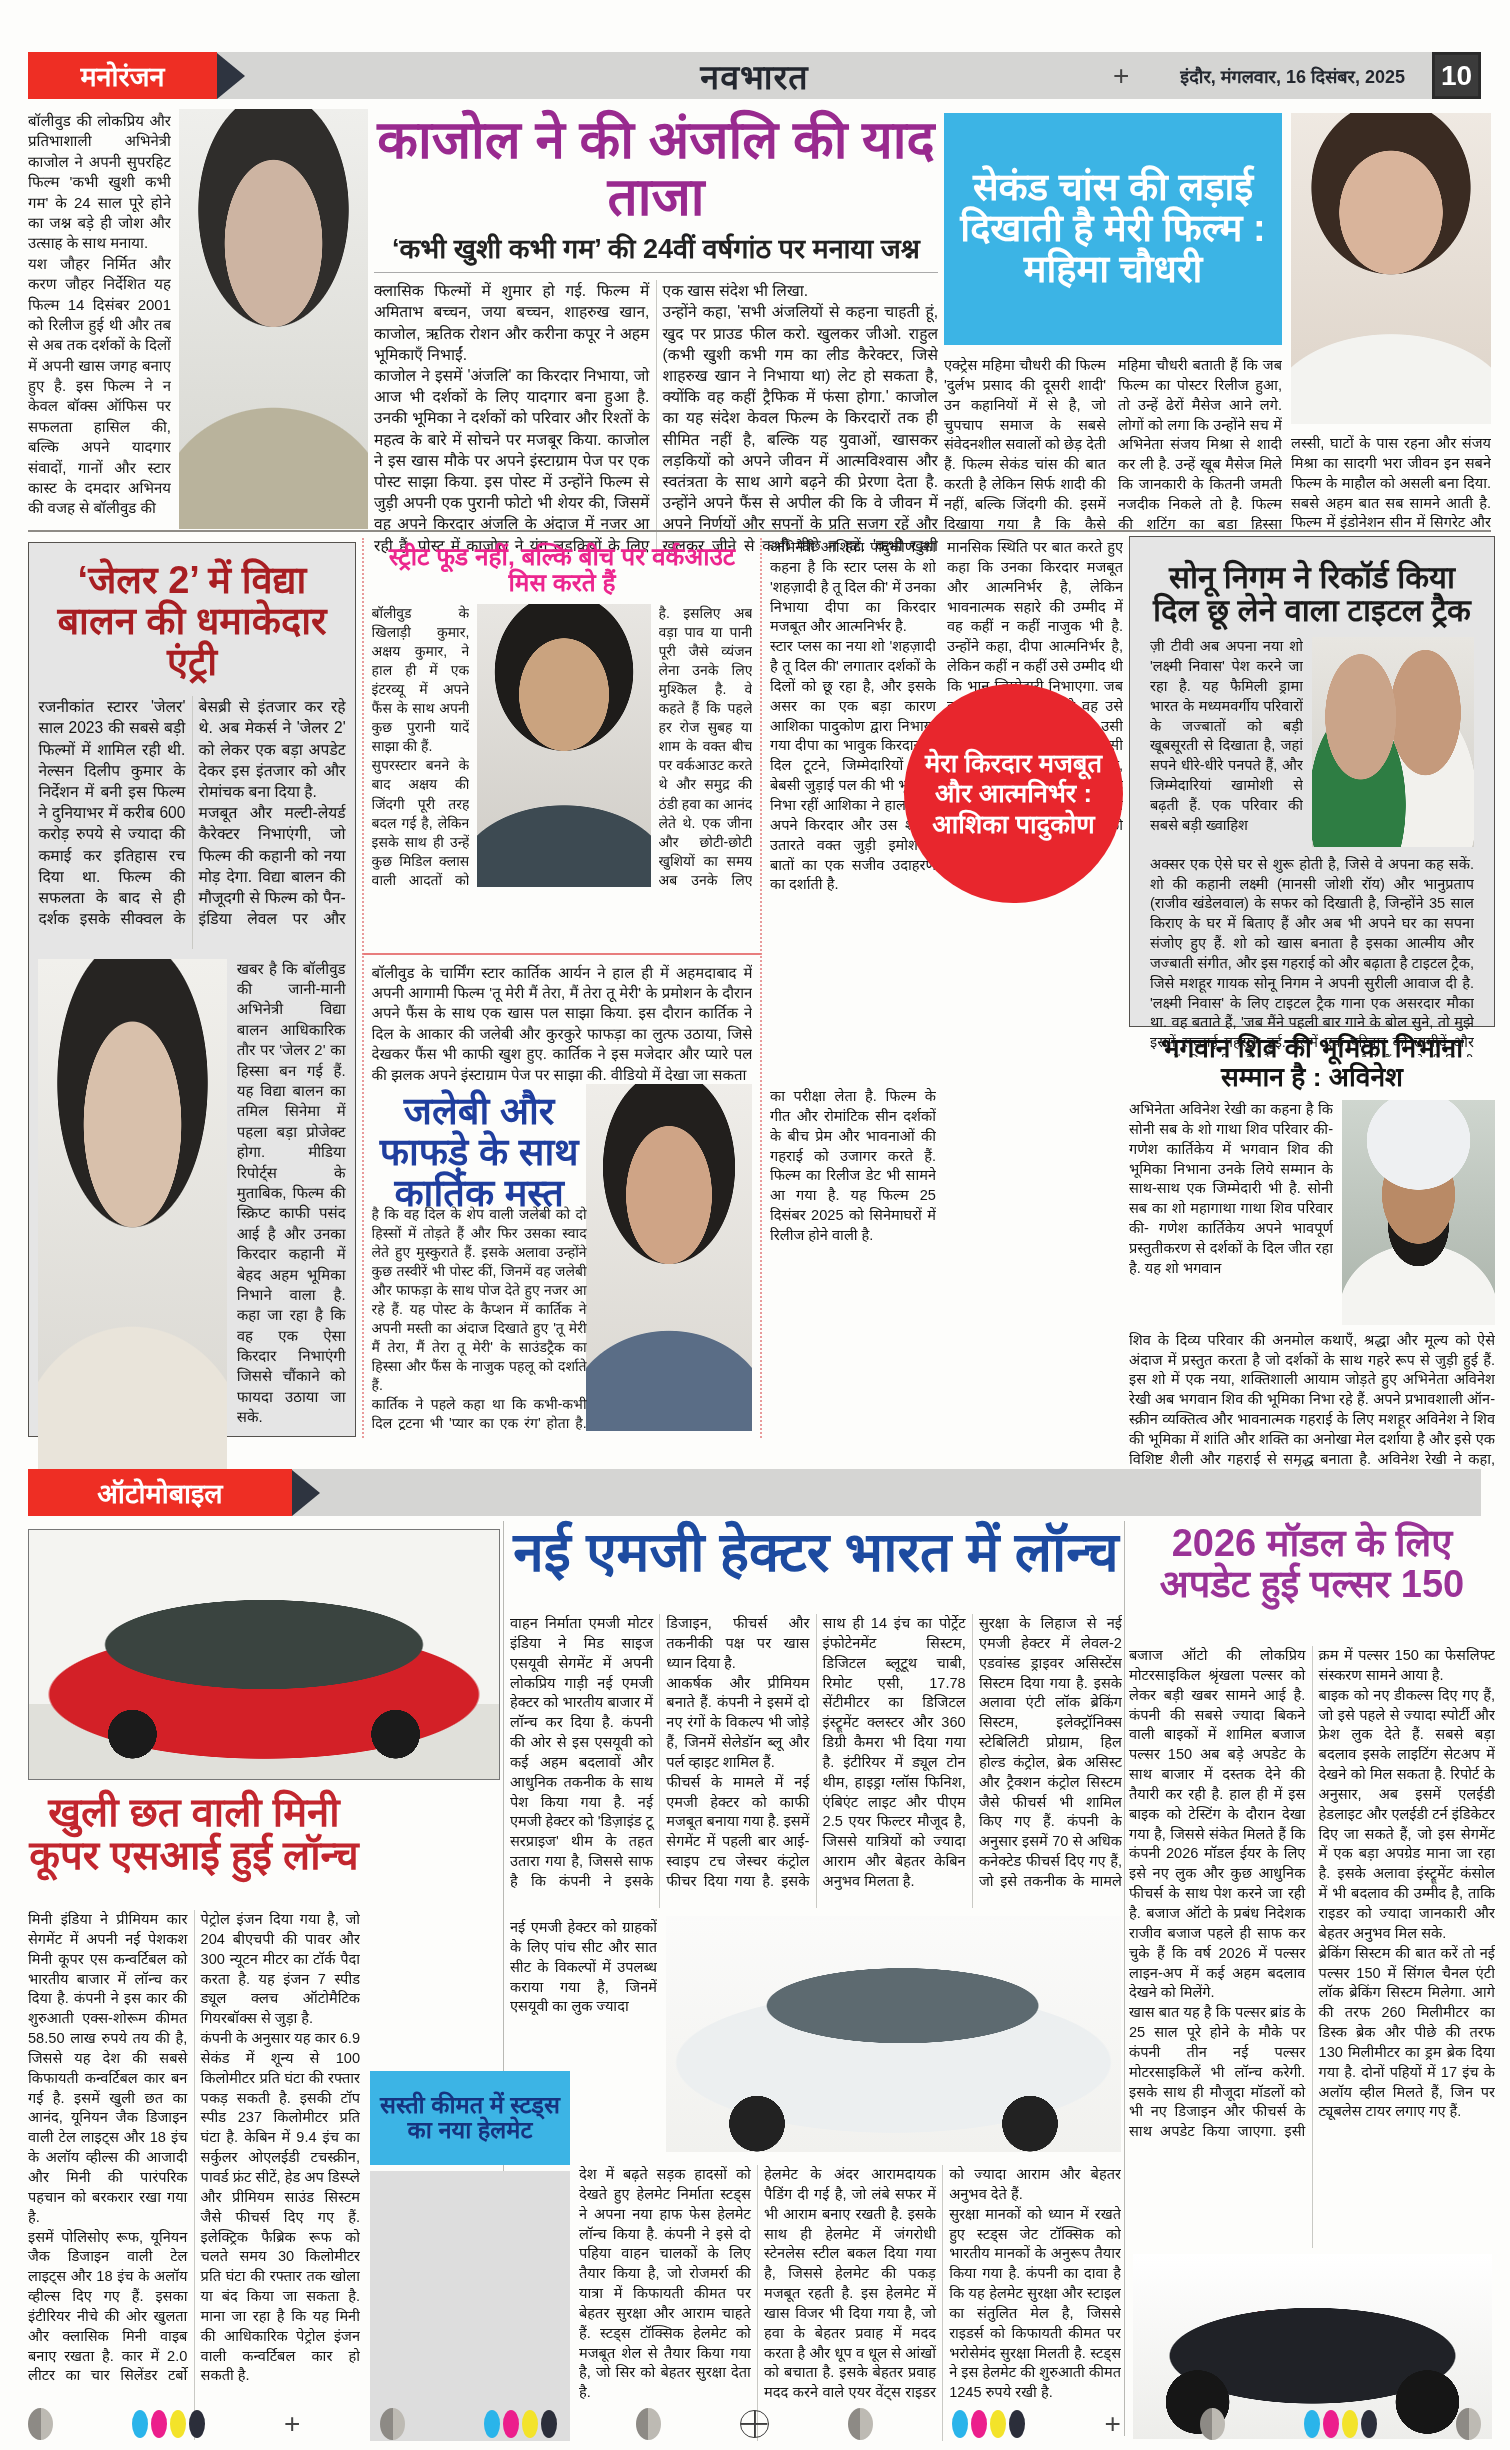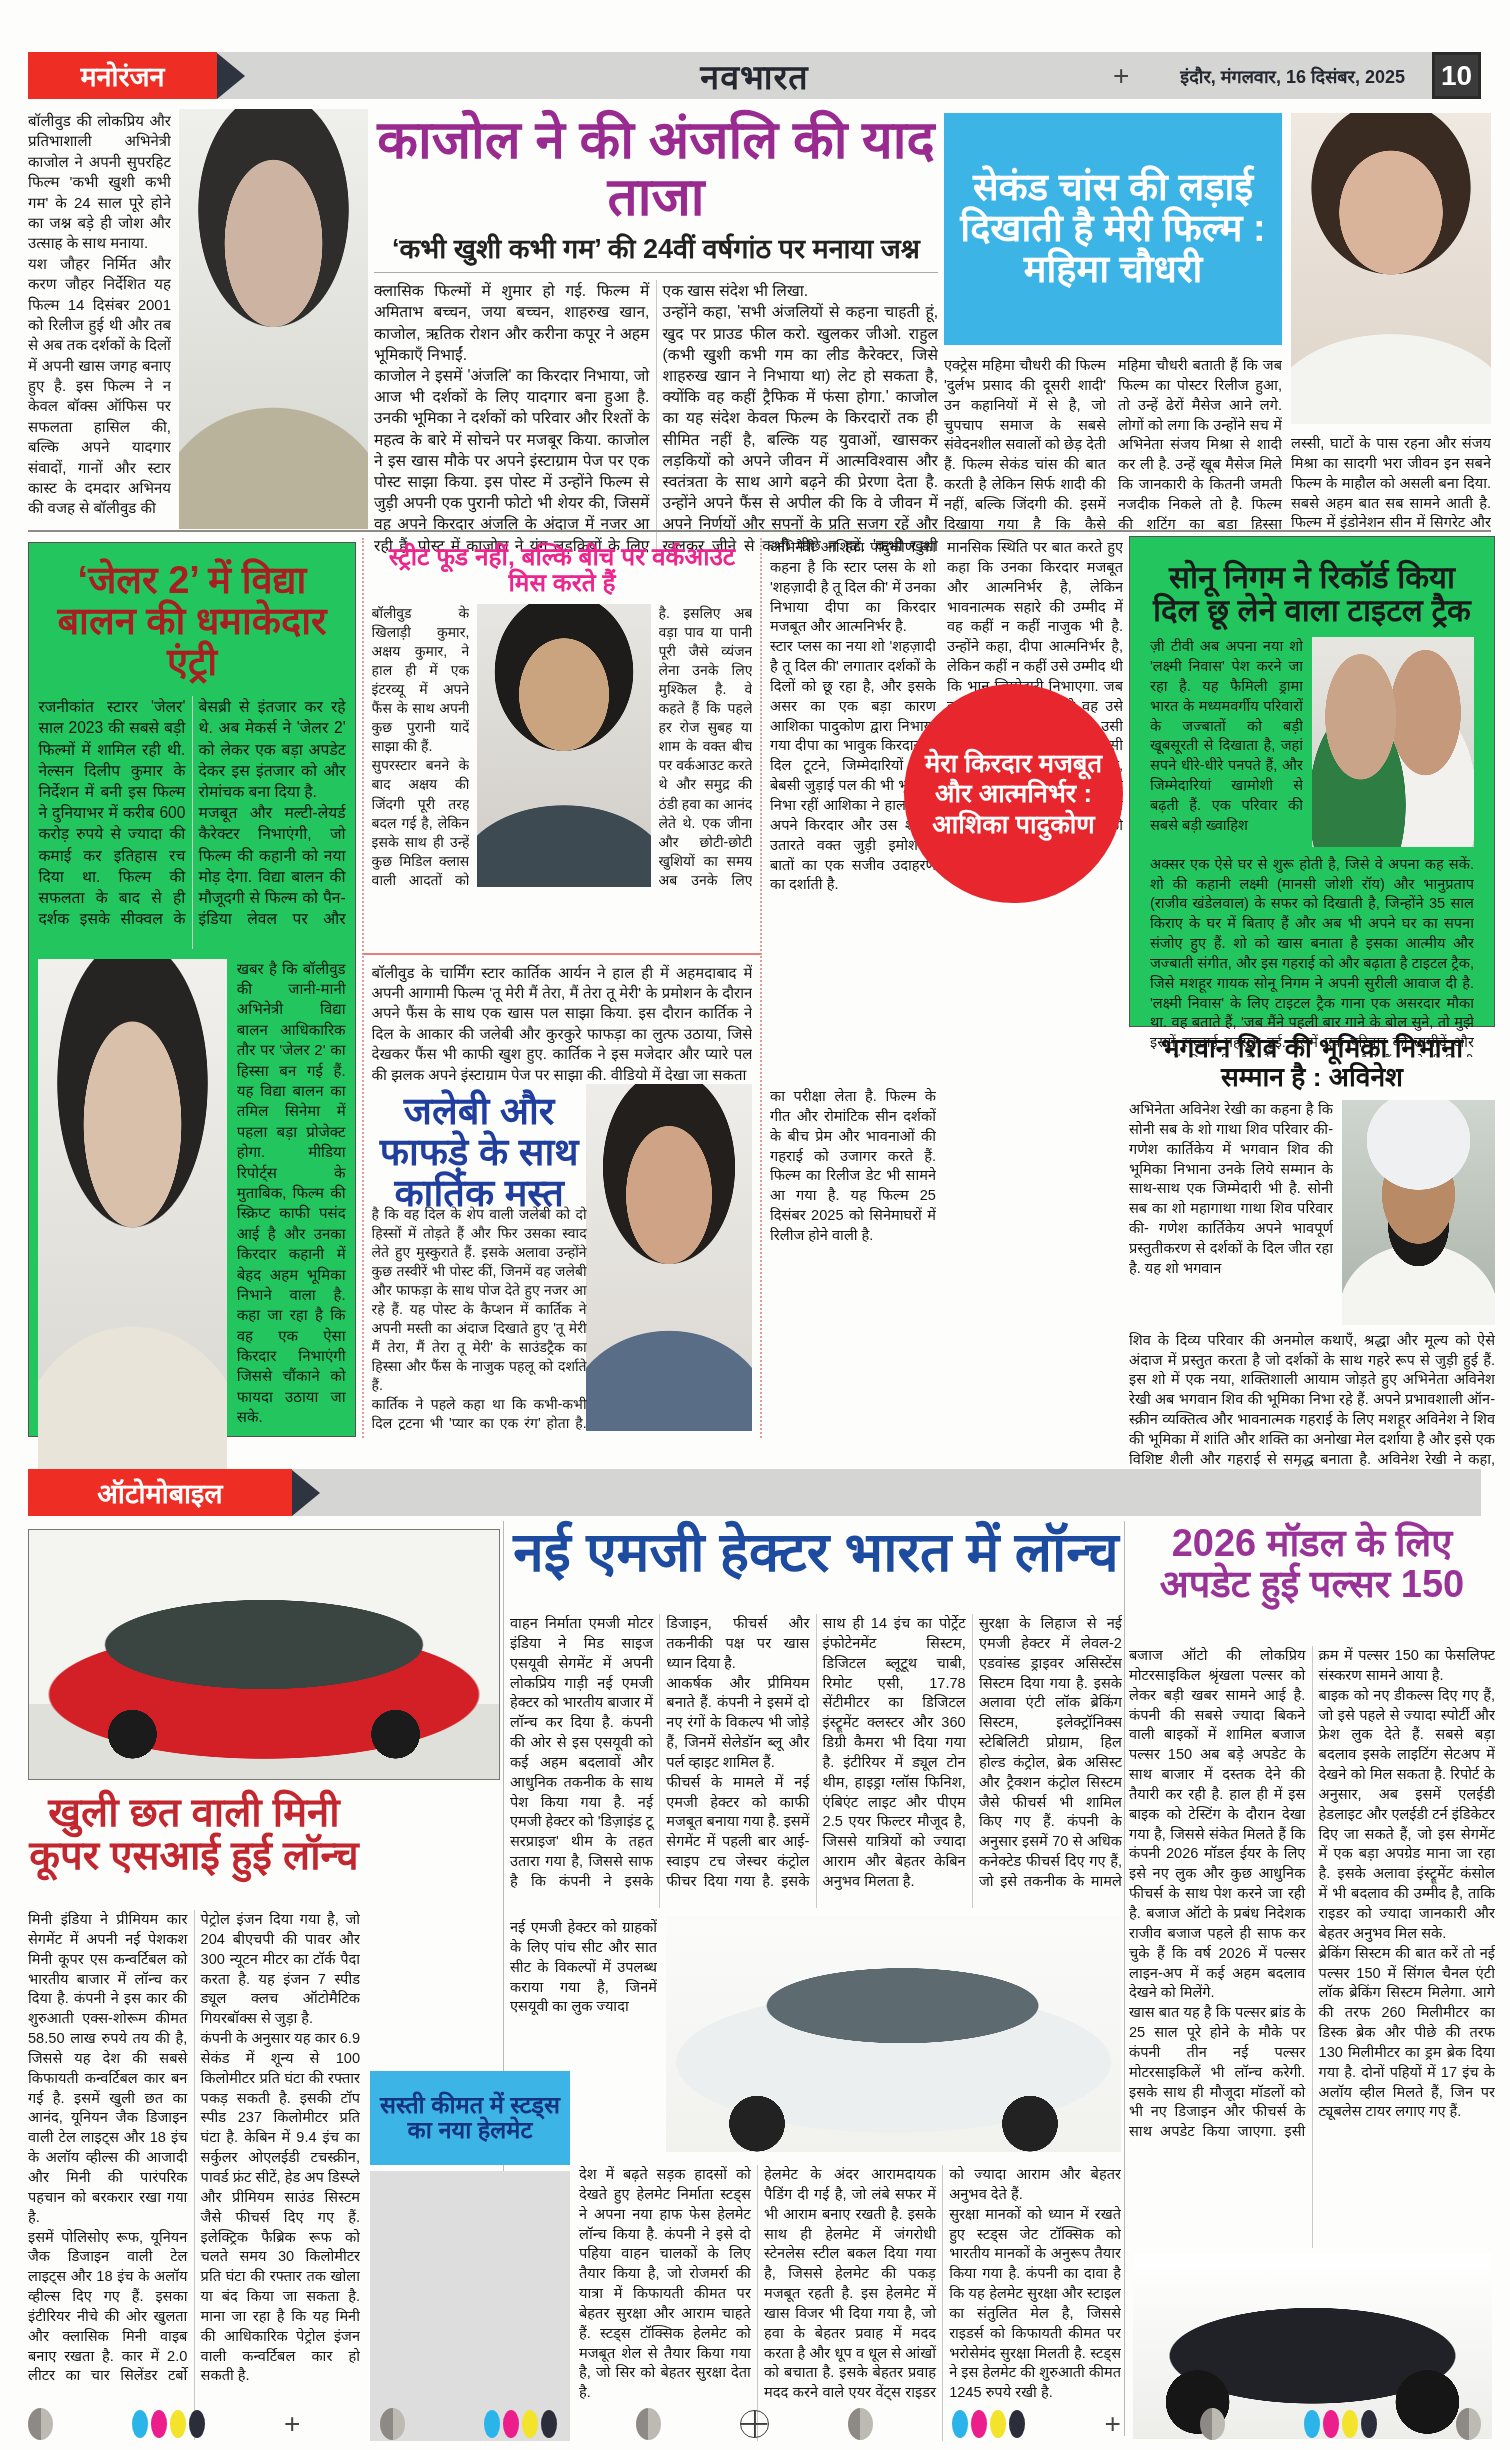--- a/index.html
+++ b/index.html
@@ -15,21 +15,21 @@
   
   .band{background:#d5d5d3;display:flex;align-items:center;}
   .tab{background:#ee2e24;color:#fff;font-weight:bold;display:flex;align-items:center;justify-content:center;height:100%;}
   .tab-arrow{width:0;height:0;border-top:23.6px solid transparent;border-bottom:23.6px solid transparent;border-left:28px solid #2e3440;}
   .masthead{font-size:34px;font-weight:bold;color:#23272f;letter-spacing:0.9px;}
   .dateline{font-size:18px;font-weight:bold;color:#23272f;}
   .pagebox{background:#3b3b3b;color:#fff;font-size:28px;font-weight:bold;width:49px;height:47px;
            display:flex;align-items:center;justify-content:center;box-shadow:inset 0 0 0 2.8px #2a2a2a;}
   .plusmark{font-size:28px;color:#444;font-weight:normal;}
   
-  .boxed{border:1.9px solid #55524e;background:#22c55e;}
+  .boxed{border:1.9px solid #55524e;background:#e5e5e5;}
   .vline{width:0.9px;background:#b9b9b4;}
   .hline{height:1.9px;background:#8e8b86;}
   .red-dotted{border-left:2.8px dotted #e89a9a;border-right:2.8px dotted #e89a9a;}
   
   .ph{overflow:hidden;background:#ddd;}
   .portrait{background:
      radial-gradient(ellipse 26% 20% at 50% 32%, var(--skin) 99%, transparent 100%),
      radial-gradient(ellipse 40% 28% at 50% 24%, var(--hair) 99%, transparent 100%),
      radial-gradient(ellipse 62% 26% at 50% 97%, var(--shirt) 99%, transparent 100%),
      linear-gradient(180deg, var(--bg1), var(--bg2));}

